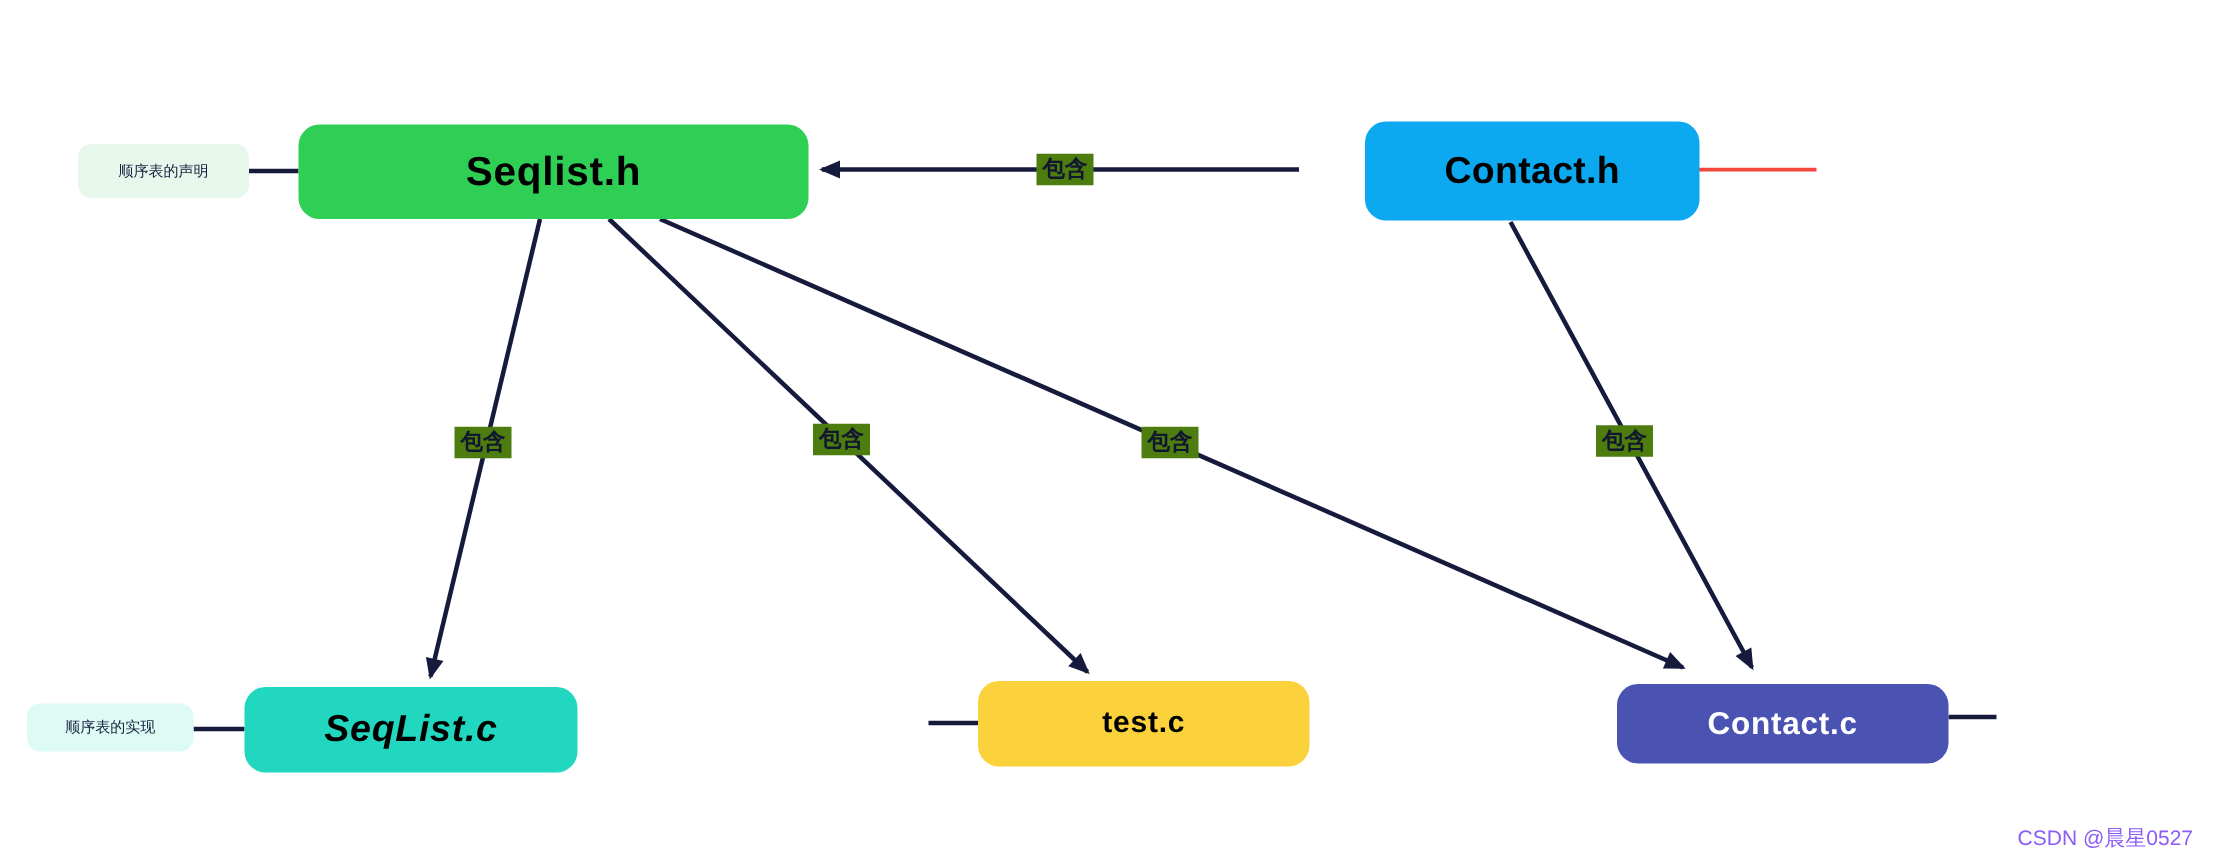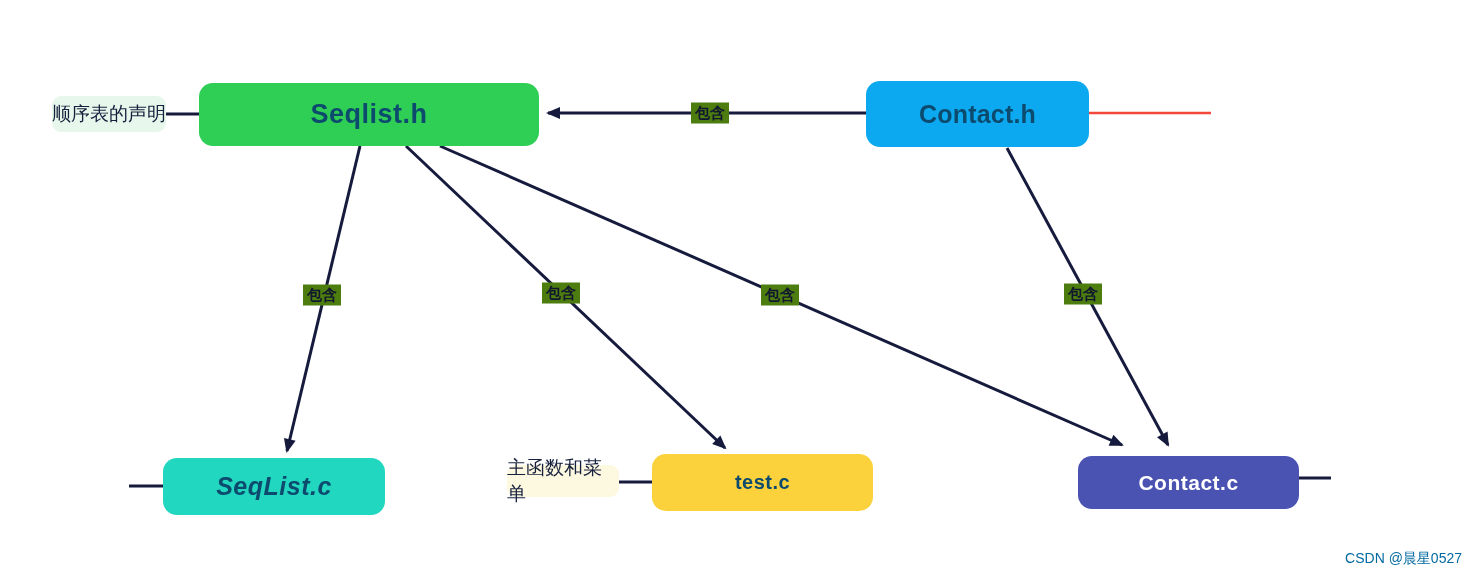--- a/index.html
+++ b/index.html
@@ -17,39 +17,39 @@
     left: 0; top: 0;
     width: 1475px; height: 577px;
     pointer-events: none;
   }
   .node {
     position: absolute;
     display: flex;
     align-items: center;
     justify-content: center;
     border-radius: 14px;
-    color: #0c4a6e;
+    color: #000000;
     font-weight: bold;
     letter-spacing: 0.5px;
     cursor: default;
     z-index: 2;
   }
   .node-seqlist-h { left: 199px; top: 83px;  width: 340px; height: 63px; background: #2fce55; font-size: 27px; }
-  .node-contact-h { left: 866px; top: 81px;  width: 223px; height: 66px; background: #0da9f0; font-size: 25px; font-weight: 600; letter-spacing: 0.2px; }
+  .node-contact-h { left: 910px; top: 81px;  width: 223px; height: 66px; background: #0da9f0; font-size: 25px; font-weight: 600; letter-spacing: 0.2px; }
   .node-seqlist-c { left: 163px; top: 458px; width: 222px; height: 57px; background: #21d7bf; font-size: 25px; font-style: italic; }
   .node-test-c    { left: 652px; top: 454px; width: 221px; height: 57px; background: #fbd23c; font-size: 20px; }
   .node-contact-c { left: 1078px; top: 456px; width: 221px; height: 53px; background: #4a52b2; font-size: 21px; color: #ffffff; }
 
   .side-label {
     position: absolute;
     display: flex;
     align-items: center;
     justify-content: center;
     border-radius: 9px;
-    font-size: 19px;
+    font-size: 10px;
     color: #15203c;
     z-index: 2;
   }
   .label-seqlist-h-note { left: 52px;  top: 96px;  width: 114px; height: 36px; background: #e7f7ec; }
   .label-contact-h-note { left: 1211px; top: 93px; width: 142px; height: 42px; background: #55c8f2; font-size: 16px; border-radius: 11px; }
   .label-seqlist-c-note { left: 18px;  top: 469px; width: 111px; height: 32px; background: #ddfaf5; }
   .label-test-c-note    { left: 507px; top: 465px; width: 112px; height: 32px; background: #fdf8e0; }
   .label-contact-c-note { left: 1331px; top: 462px; width: 117px; height: 33px; background: #e3e6f7; }
 
   .edge-label {
@@ -67,21 +67,21 @@
   .el-2 { left: 322px;  top: 295px; }
   .el-3 { left: 561px;  top: 293px; }
   .el-4 { left: 780px;  top: 295px; }
   .el-5 { left: 1083px; top: 294px; }
 
   .watermark {
     position: absolute;
     right: 13px;
     bottom: 9px;
     font-size: 14px;
-    color: #0369a1;
+    color: #8b5cf6;
     z-index: 4;
   }
 </style>
 </head>
 <body>
 
 <div class="canvas">
 
   <svg class="wires" viewBox="0 0 1475 577" xmlns="http://www.w3.org/2000/svg">
     <defs>
@@ -103,21 +103,21 @@
     <line x1="1007" y1="148" x2="1168" y2="445" stroke="#161b3d" stroke-width="3" marker-end="url(#arrow)"></line>
   </svg>
 
   <div class="node node-seqlist-h">Seqlist.h</div>
   <div class="node node-contact-h">Contact.h</div>
   <div class="node node-seqlist-c">SeqList.c</div>
   <div class="node node-test-c">test.c</div>
   <div class="node node-contact-c">Contact.c</div>
 
   <div class="side-label label-seqlist-h-note">顺序表的声明</div>
-  <div class="side-label label-test-c-note">主函数和菜单</div>
+  <div class="side-label label-seqlist-c-note">顺序表的实现</div>
 
   <div class="edge-label el-1">包含</div>
   <div class="edge-label el-2">包含</div>
   <div class="edge-label el-3">包含</div>
   <div class="edge-label el-4">包含</div>
   <div class="edge-label el-5">包含</div>
 
   <div class="watermark">CSDN @晨星0527</div>
 </div>
 

